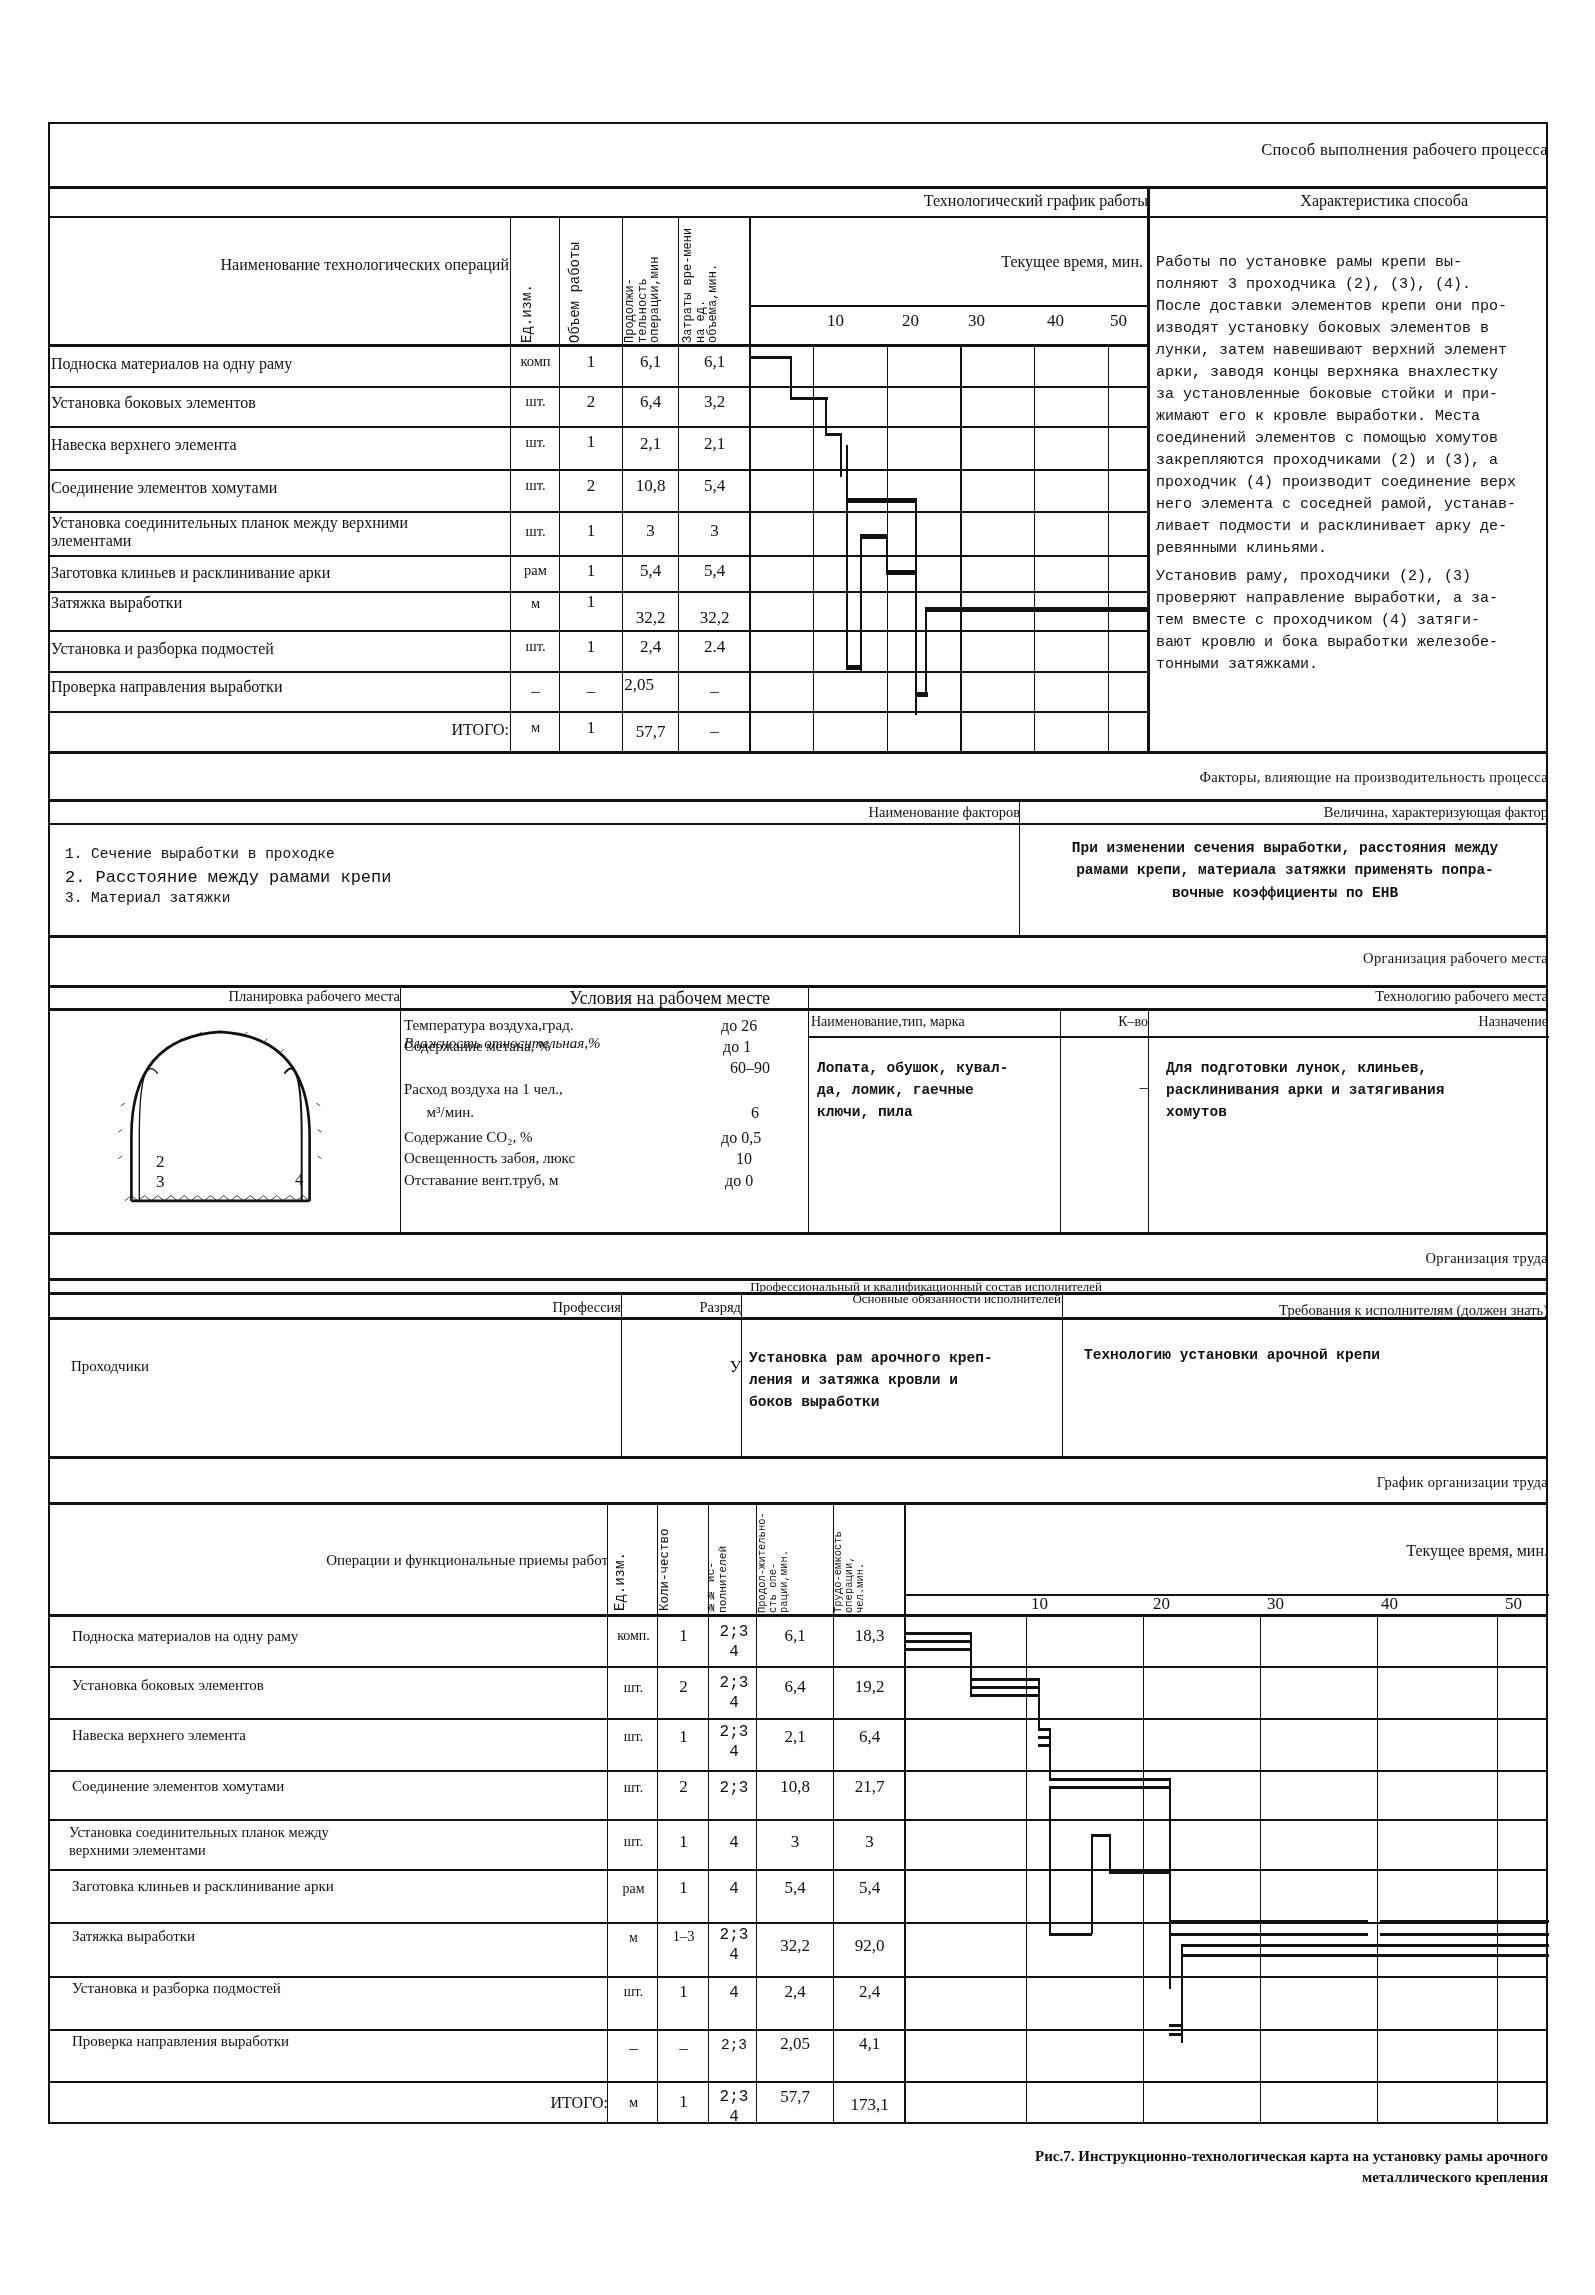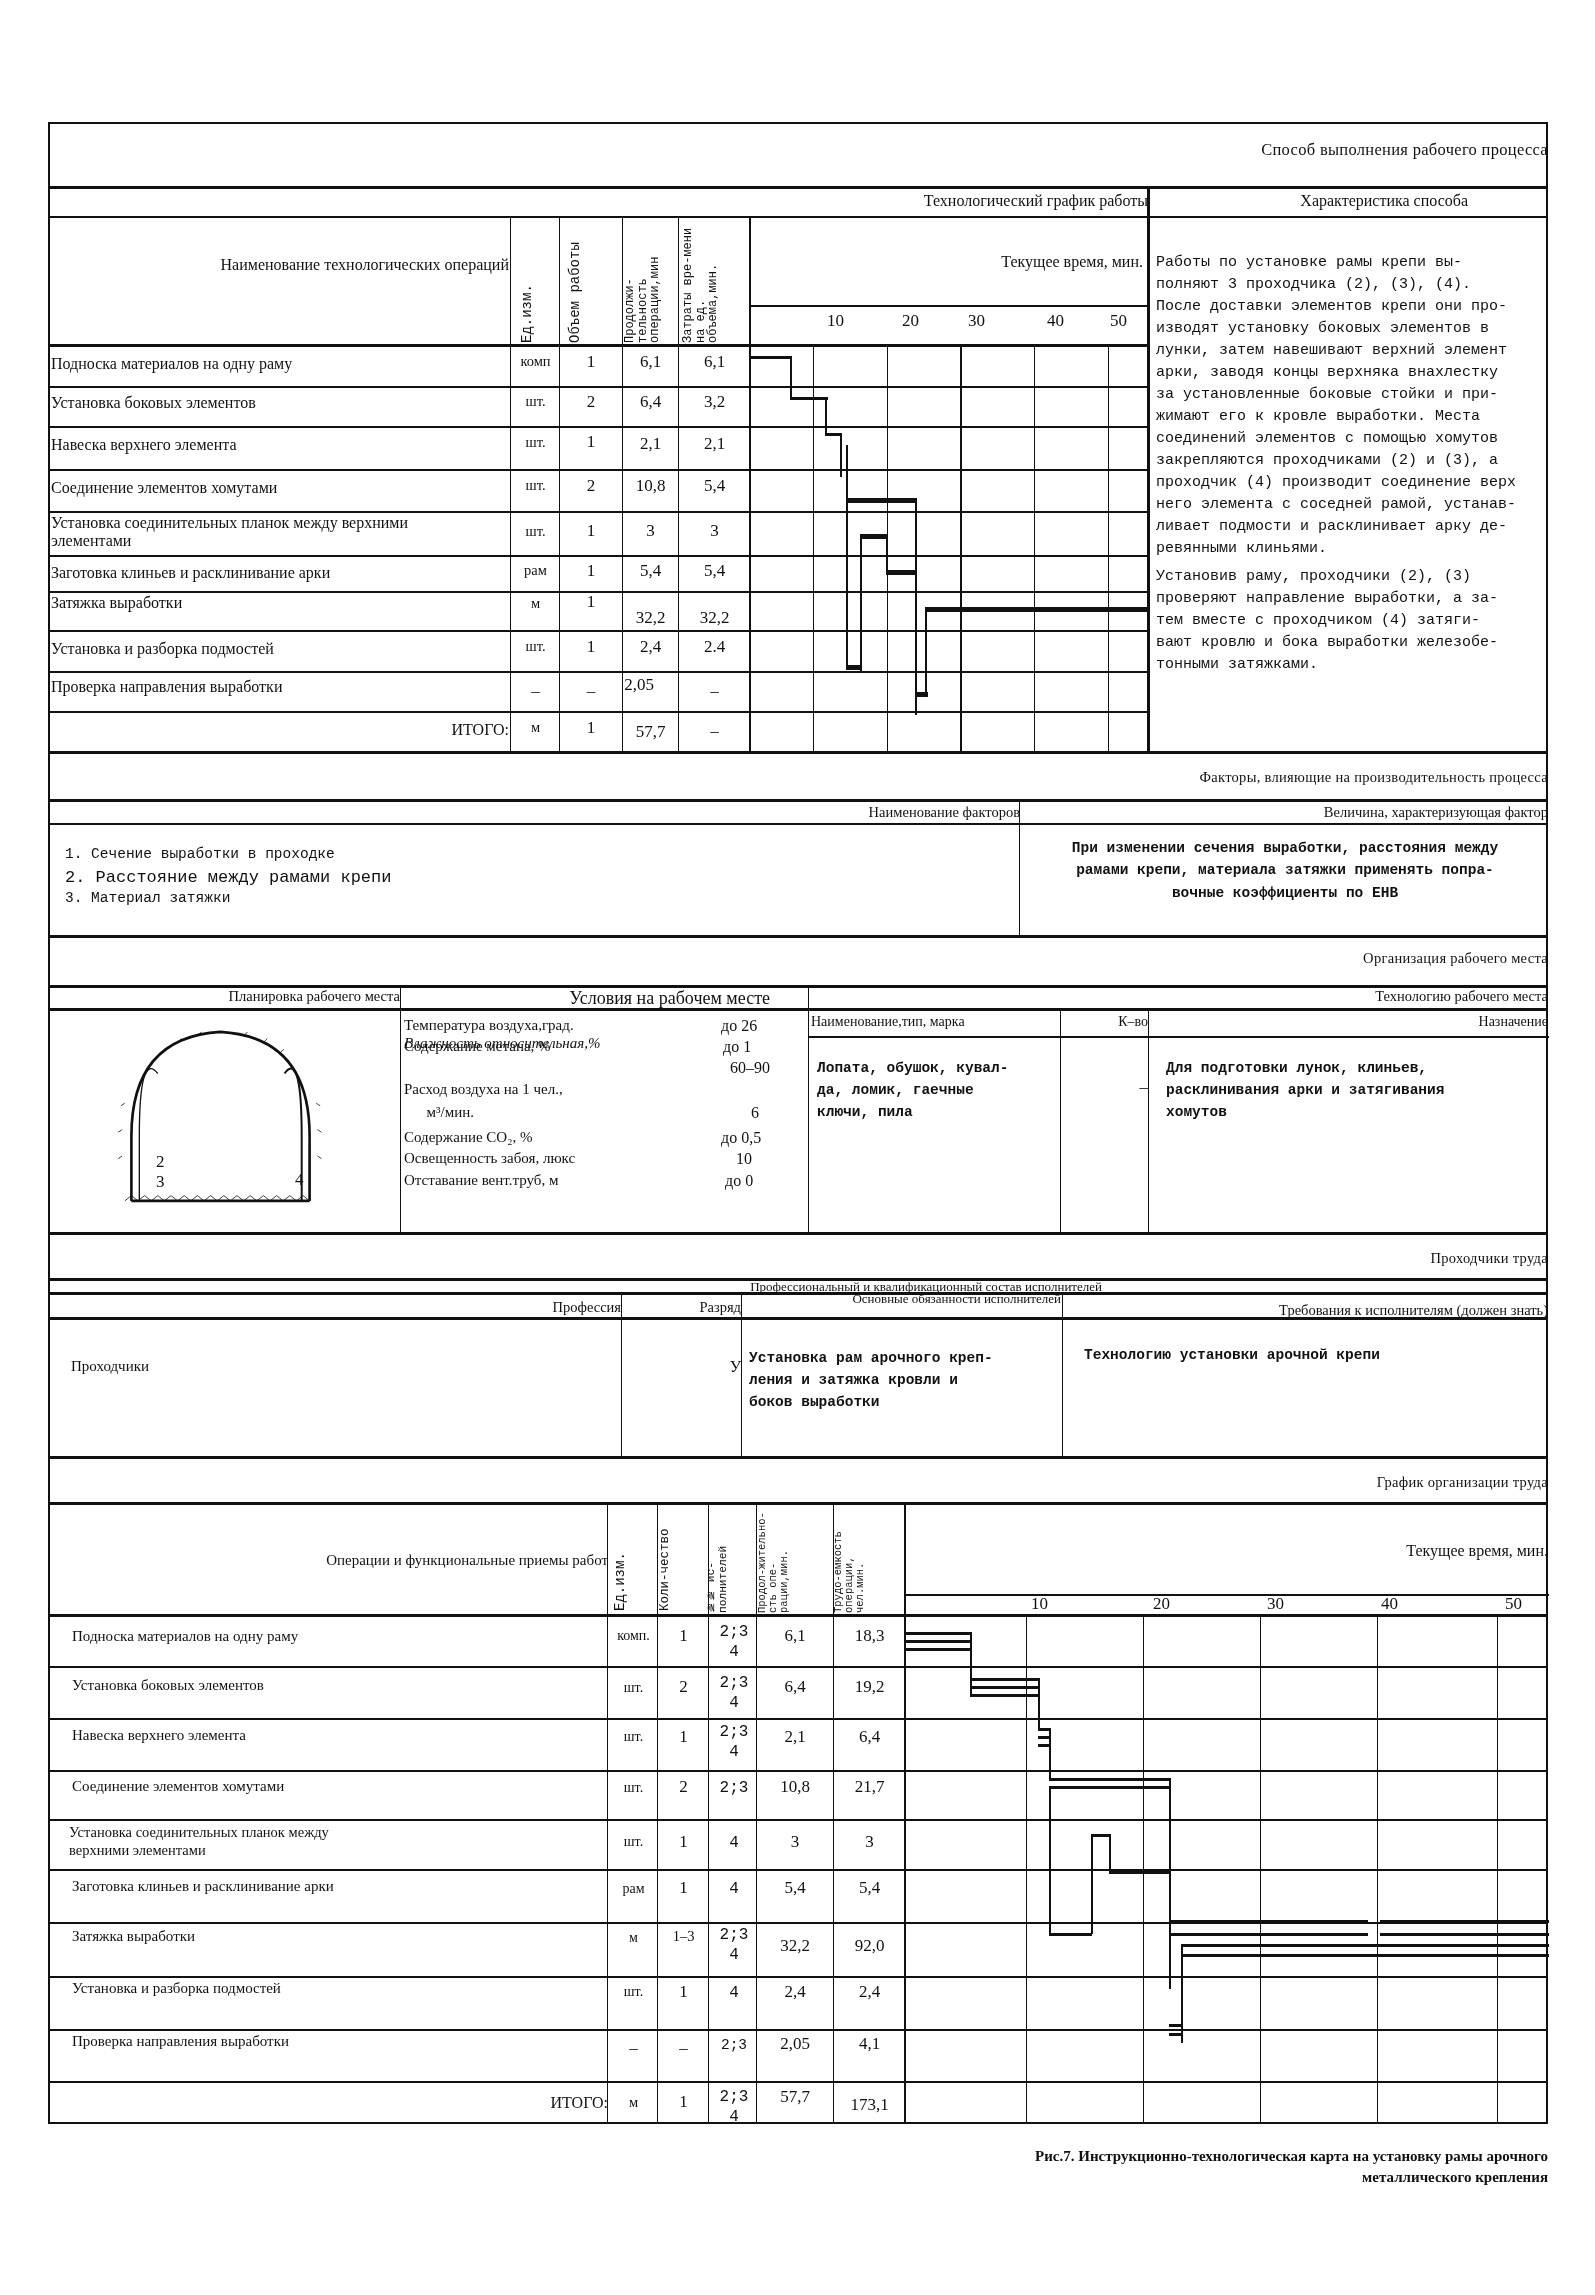--- a/index.html
+++ b/index.html
@@ -252,21 +252,21 @@
 <div class="vl" style="left:1148px;top:1009px;width:1.3px;height:224px;"></div>
 <div class="para" style="left:817px;top:1057px;width:244px;font-size:14.5px;font-weight:bold;">Лопата, обушок, кувал-
 да, ломик, гаечные
 ключи, пила</div>
 <div class="t c" style="left:1062px;top:1077px;width:86px;font-size:17px;">–</div>
 <div class="para" style="left:1166px;top:1057px;width:375px;font-size:14.5px;font-weight:bold;">Для подготовки лунок, клиньев,
 расклинивания арки и затягивания
 хомутов</div>
 
 <div class="hl" style="left:48px;top:1232px;width:1500px;height:2.6px;"></div>
-<div class="t c title" style="left:48px;top:1250px;width:1500px;font-size:14.5px;">Проходчики труда</div>
+<div class="t c title" style="left:48px;top:1250px;width:1500px;font-size:14.5px;">Организация труда</div>
 <div class="hl" style="left:48px;top:1278px;width:1500px;height:2.6px;"></div>
 <div class="t c" style="left:48px;top:1279px;width:1054px;font-size:13px;">Профессиональный и квалификационный состав исполнителей</div>
 <div class="hl" style="left:48px;top:1292px;width:1500px;height:2.6px;"></div>
 <div class="t c" style="left:48px;top:1299px;width:573px;font-size:14.5px;">Профессия</div>
 <div class="t c" style="left:622px;top:1299px;width:119px;font-size:14.5px;">Разряд</div>
 <div class="t c" style="left:742px;top:1292px;width:319px;font-size:13px;white-space:normal;line-height:1.0;">Основные обязанности исполнителей</div>
 <div class="t c" style="left:1063px;top:1302px;width:485px;font-size:14.5px;">Требования к исполнителям (должен знать)</div>
 <div class="hl" style="left:48px;top:1317px;width:1500px;height:2.6px;"></div>
 <div class="vl" style="left:621px;top:1294px;width:1.3px;height:162px;"></div>
 <div class="vl" style="left:741px;top:1294px;width:1.3px;height:162px;"></div>

